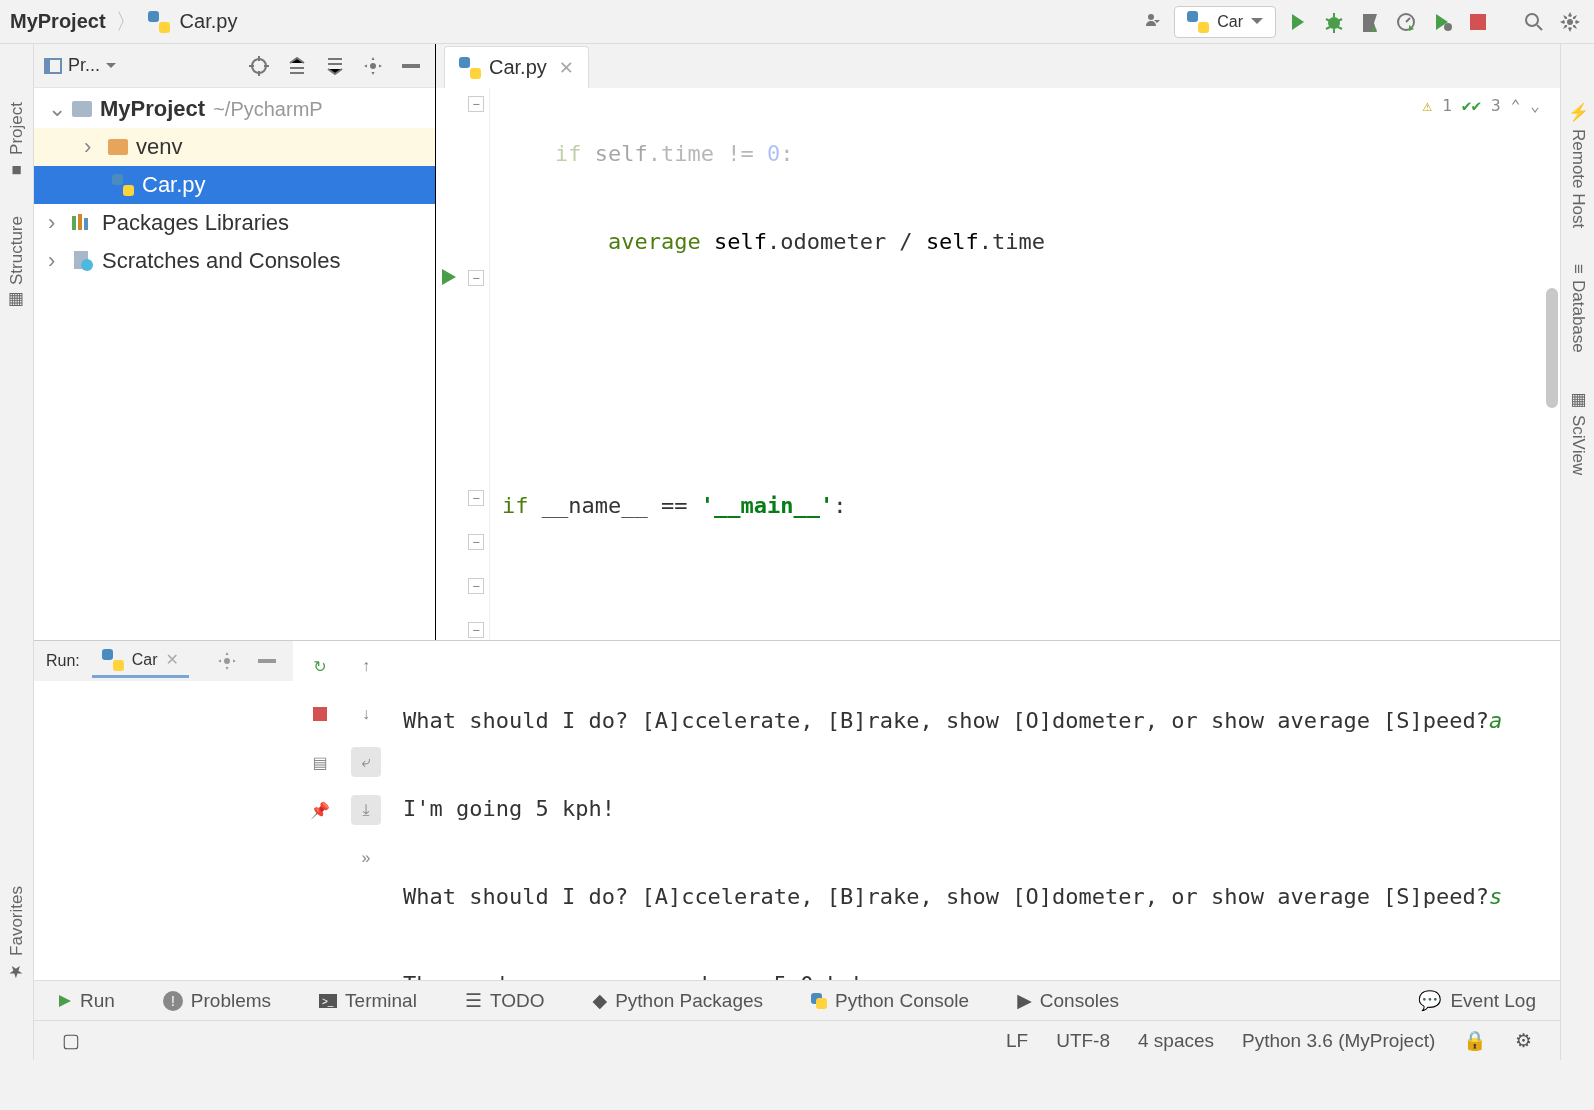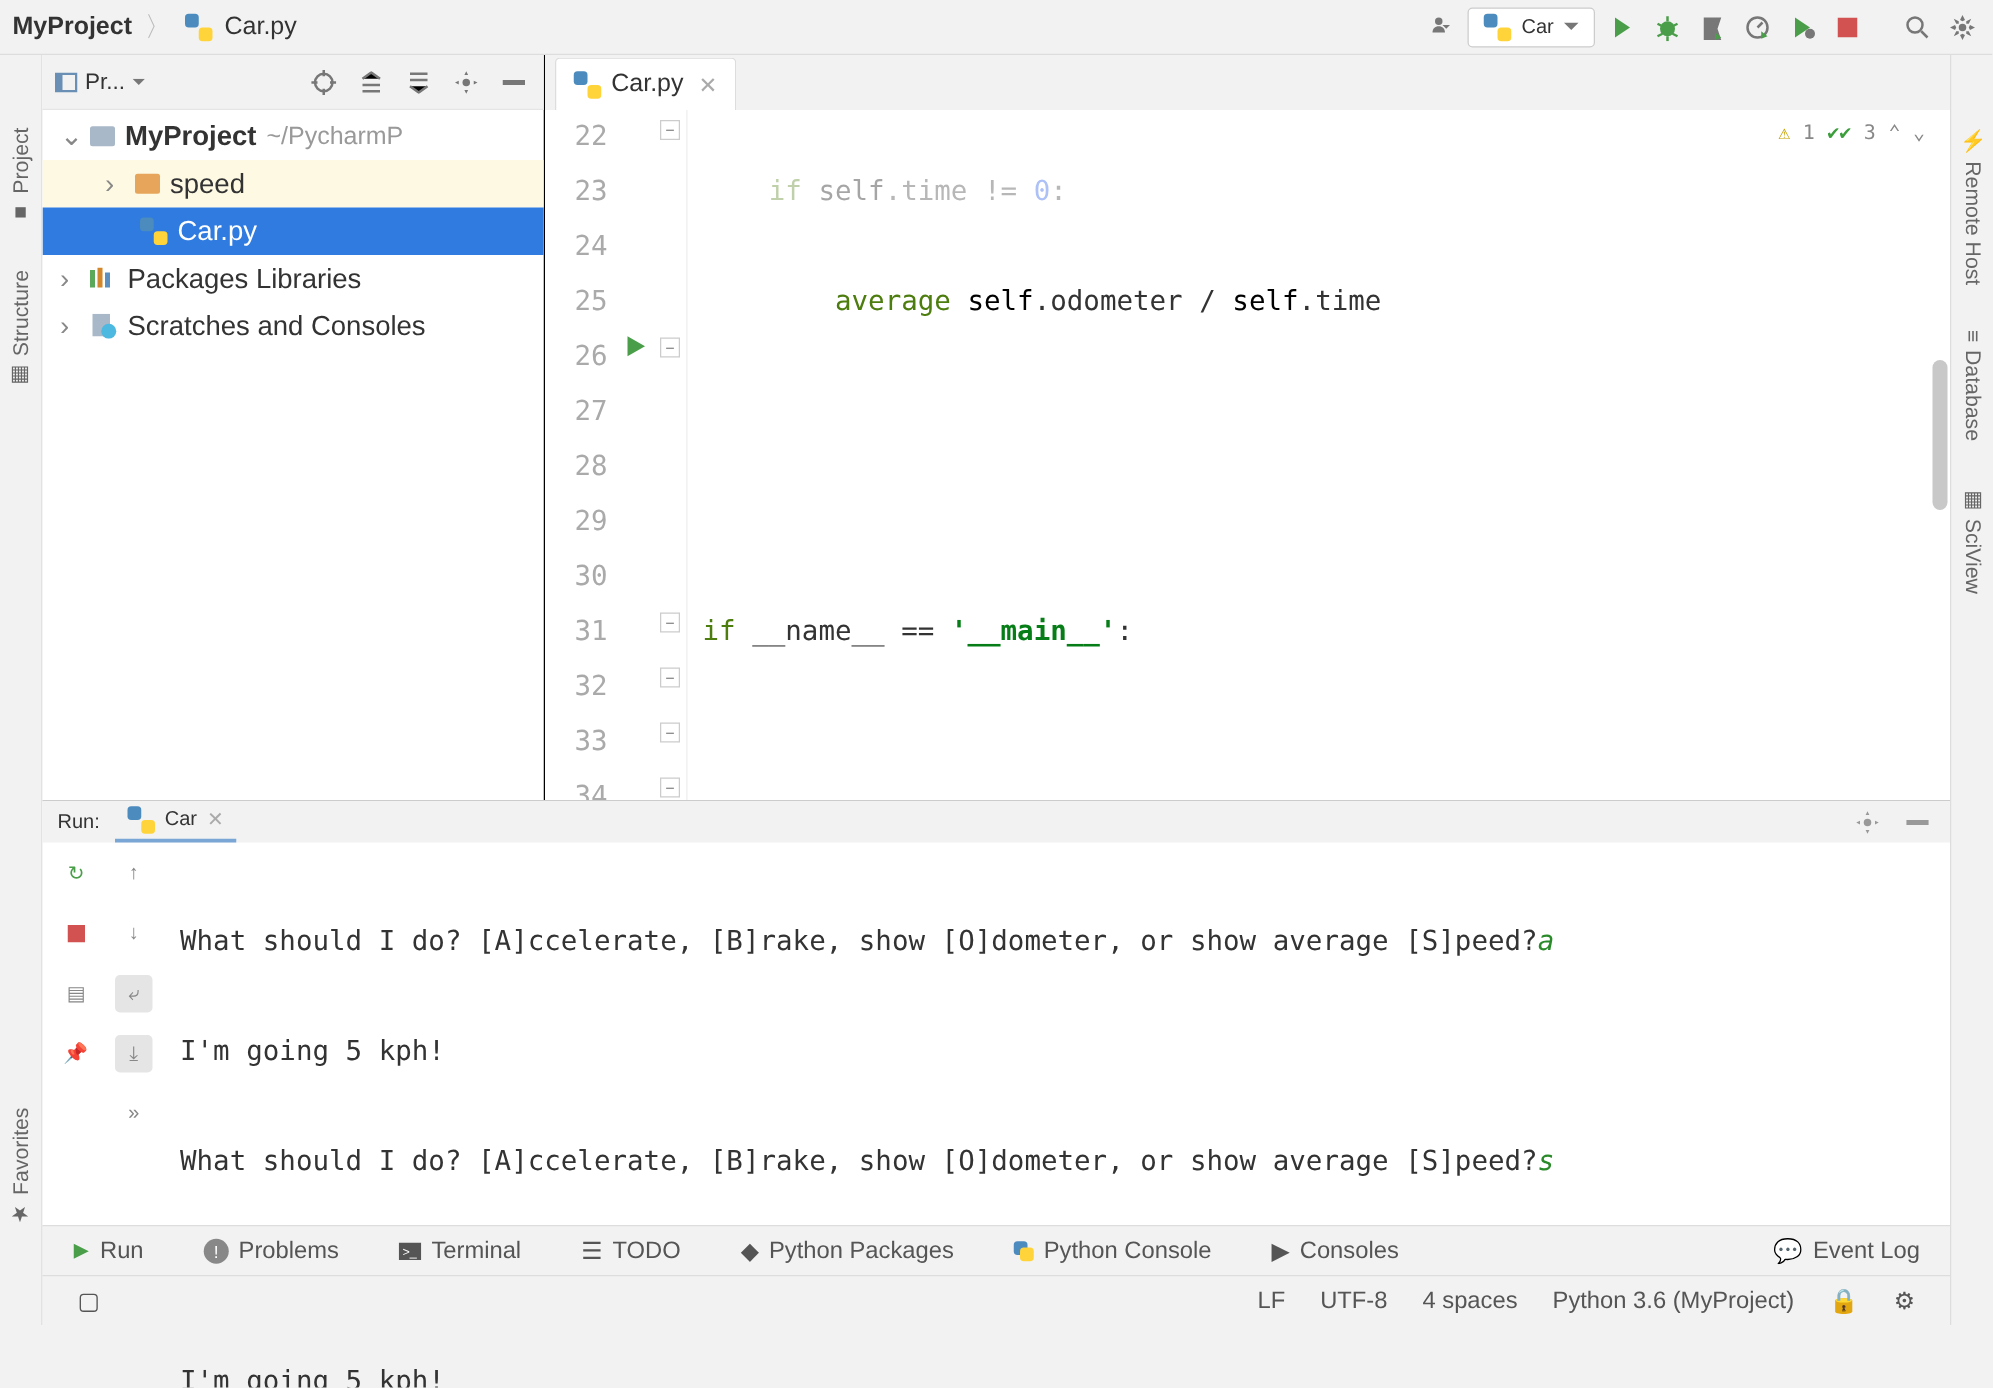--- a/index.html
+++ b/index.html
@@ -69,21 +69,21 @@
 .code { flex: 1; line-height: 44px; padding-left: 12px; white-space: pre; overflow: hidden; }
 .code .line { height: 44px; }
 .kw { color: #4d7c0f; font-weight: 400; }
 .self { color: #000000; }
 .num { color: #1750eb; }
 .str { color: #067d17; font-weight: 600; margin-top: 28px; }
 .editor-overlay { position: absolute; top: 8px; right: 20px; display: flex; gap: 10px; align-items: center; font-size: 16px; color: #888; }
 .warn-icon { color: #c4a000; }
 .check-icon { color: #3b9e3b; }
 
-.run-panel { height: 340px; border-top: 1px solid #ccc; background: #fff; display: flex; flex-direction: column; }
+.run-panel { height: 340px; border-top: 1px solid #ccc; background: #fff; display: flex; flex-direction: row; }
 .run-header { height: 40px; background: #f2f2f2; display: flex; align-items: center; padding: 0 12px; gap: 12px; }
 .run-tab { padding: 4px 10px; display: flex; align-items: center; gap: 8px; border-bottom: 3px solid #7aa6d6; }
 .run-body { flex: 1; display: flex; }
 .run-gutter { width: 100px; display: flex; flex-direction: column; align-items: center; padding-top: 10px; gap: 18px; }
 .run-ctl { width: 30px; height: 30px; display: flex; align-items: center; justify-content: center; cursor: pointer; color: #888; }
 .run-ctl-row { display: flex; gap: 16px; }
 .console { flex: 1; font-family: Menlo, Consolas, monospace; font-size: 22px; padding: 14px 10px; line-height: 44px; white-space: pre; overflow: hidden; }
 .console .inp { color: #2a8a2a; font-style: italic; }
 
 .bottom-bar { height: 40px; background: #f2f2f2; border-top: 1px solid #ddd; display: flex; align-items: center; padding: 0 24px; gap: 48px; font-size: 19px; color: #555; }
@@ -235,21 +235,21 @@
         <div class="tree">
           <div class="tree-row">
             <span class="chev">⌄</span>
             <span class="folder-icon blue"></span>
             <b>MyProject</b>
             <span style="color:#999;font-size:20px">~/PycharmP</span>
           </div>
           <div class="tree-row highlighted" style="padding-left:50px">
             <span class="chev">›</span>
             <span class="folder-icon orange"></span>
-            <span>speed</span>
+            <span>venv</span>
           </div>
           <div class="tree-row selected" style="padding-left:78px">
             <span class="python-icon"></span>
             <span>Car.py</span>
           </div>
           <div class="tree-row">
             <span class="chev">›</span>
             <svg width="22" height="18">
                 <rect x="0" y="2" width="4" height="14" fill="#5ba85b"></rect>
                 <rect x="6" y="0" width="4" height="16" fill="#d4862a"></rect>
@@ -270,35 +270,20 @@
 
       <div class="editor-area">
         <div class="tab-bar">
           <div class="tab">
             <span class="python-icon"></span>
             <span>Car.py</span>
             <span class="close">✕</span>
           </div>
         </div>
         <div class="editor">
-          <div class="gutter">
-            <div>22</div>
-              <div>23</div>
-              <div>24</div>
-              <div>25</div>
-              <div>26</div>
-              <div>27</div>
-              <div>28</div>
-              <div>29</div>
-              <div>30</div>
-              <div>31</div>
-              <div>32</div>
-              <div>33</div>
-              <div>34</div>
-          </div>
           <div class="gutter-icons">
             <div class="play" style="top:180px;position:absolute">
               <svg width="18" height="18">
                   <path fill="#4a9e4a" d="M2 1l14 8-14 8z"></path>
                 </svg>
             </div>
           </div>
           <div class="fold-col">
             <div class="fm" style="top:8px">−</div>
             <div class="fm" style="top:182px">−</div>

